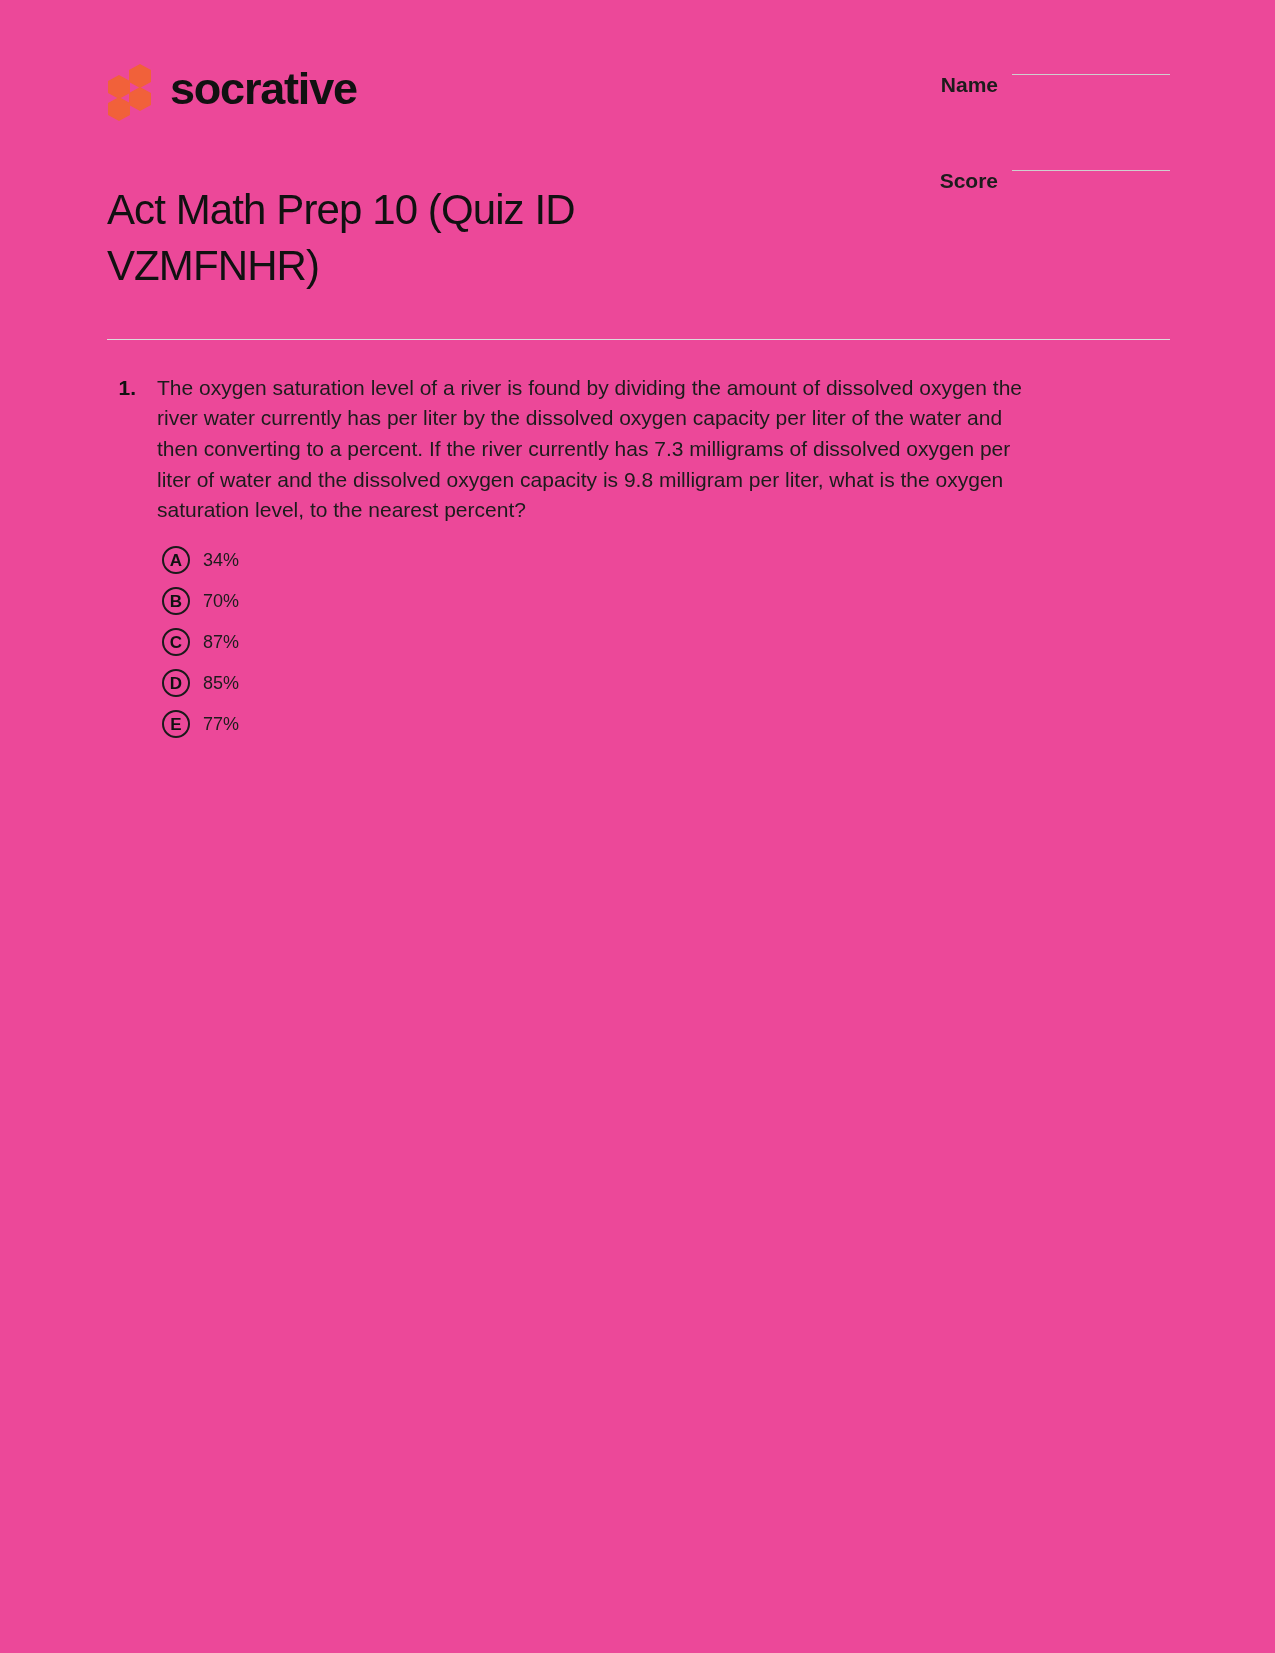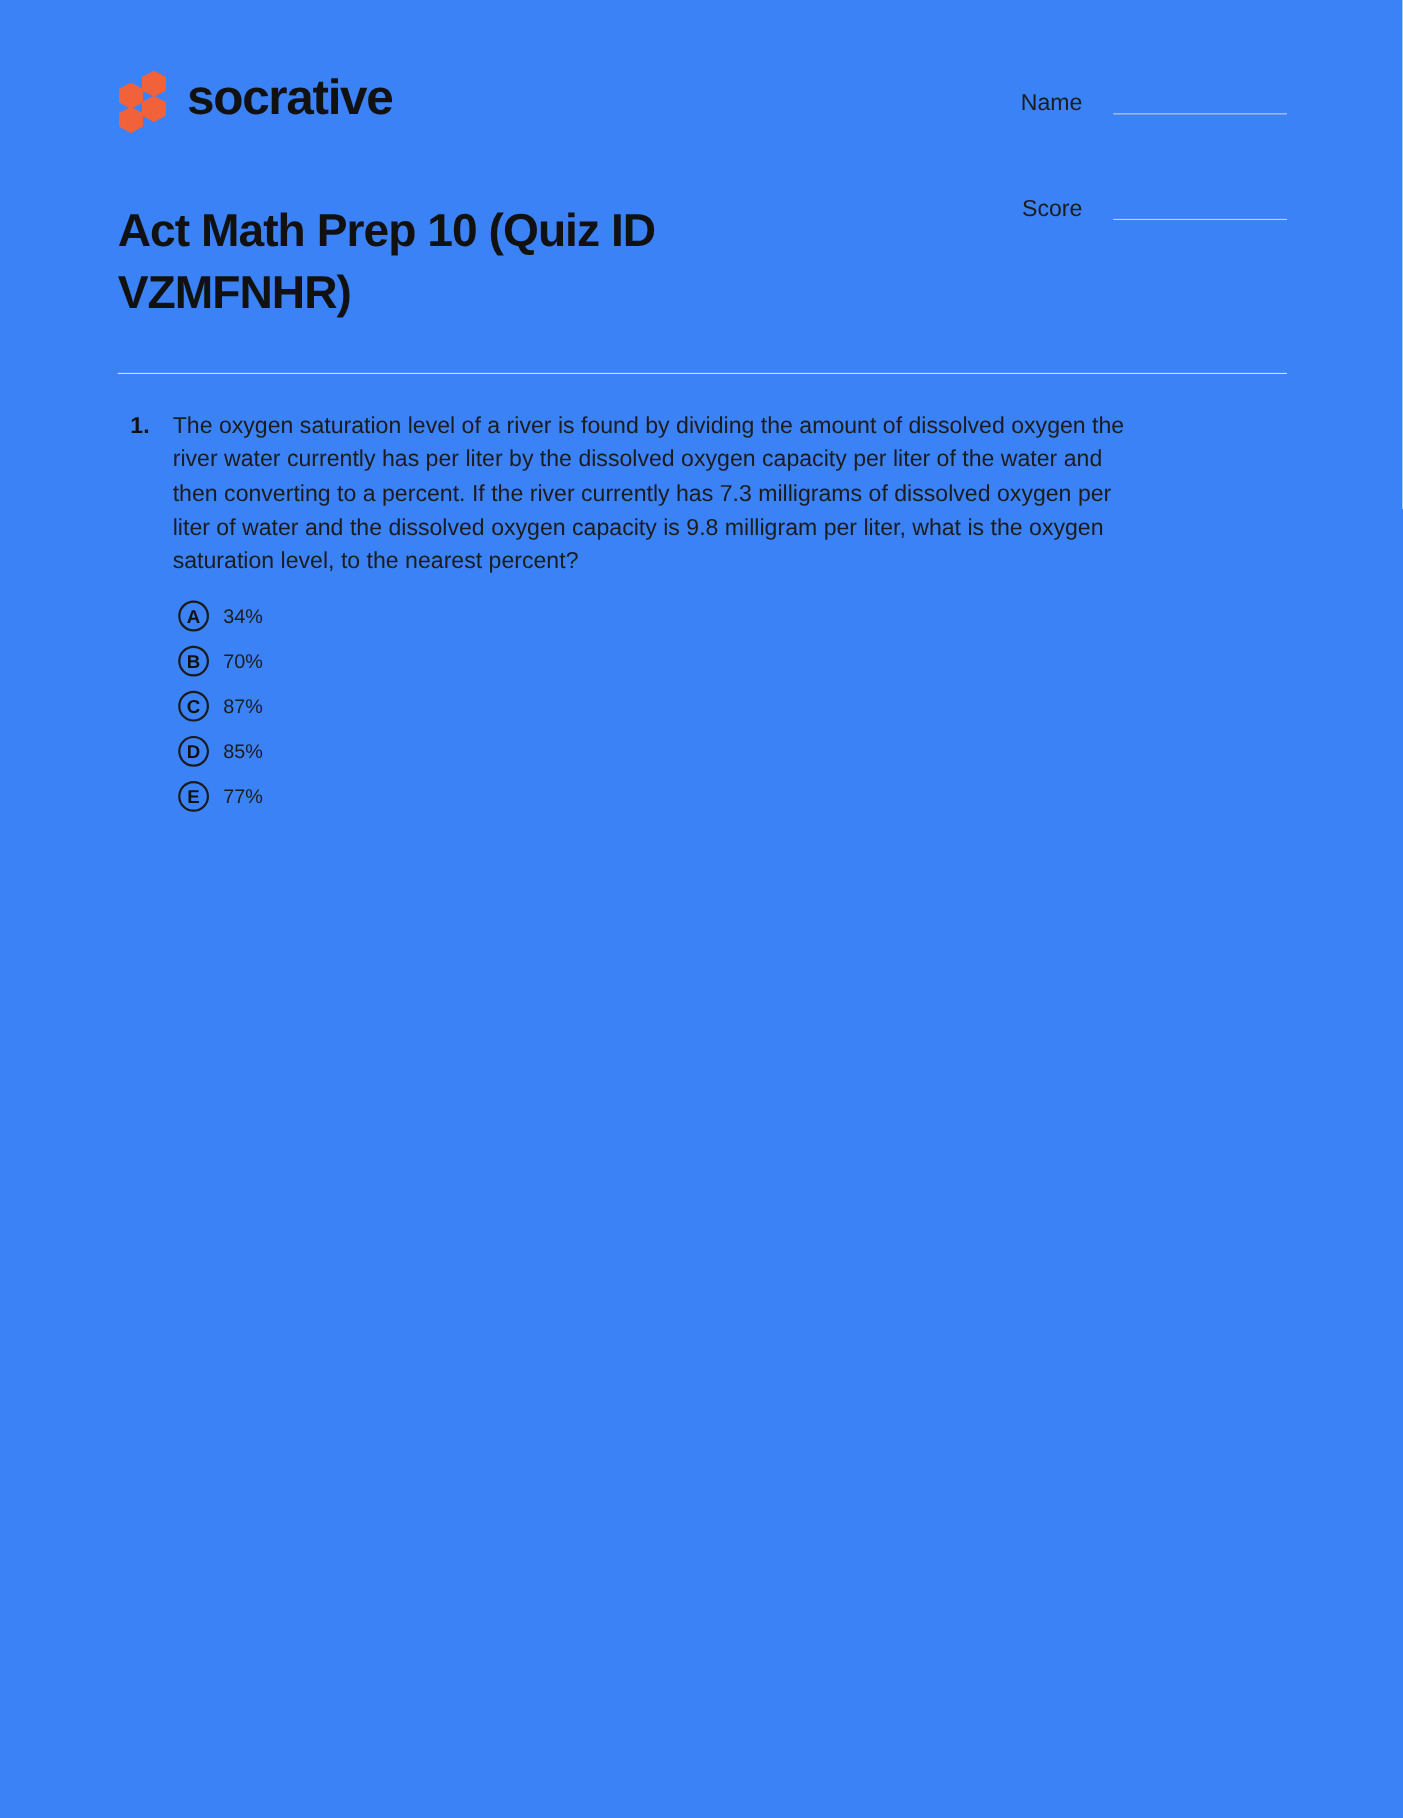--- a/index.html
+++ b/index.html
@@ -14,21 +14,21 @@
     font-family: "Liberation Sans", sans-serif;
     color: #1a1a1a;
     position: relative;
     overflow: hidden;
   }
 
   .page {
     position: relative;
     width: 1275px;
     height: 1653px;
-    background: #3b82f6;
+    background: #ec4899;
     padding: 0;
   }
 
   
   .header {
     position: relative;
     padding: 58px 105px 0 107px;
     display: flex;
     align-items: flex-start;
     justify-content: space-between;
@@ -70,24 +70,25 @@
   }
 
   
   .meta {
     width: 322px;
     padding-top: 16px;
   }
 
   .meta-row {
     display: flex;
-    align-items: flex-end;
+    align-items: flex-start;
     justify-content: flex-end;
-    gap: 28px;
+    gap: 14px;
     height: 30px;
+    font-weight: bold;
   }
 
   .meta-label {
     font-size: 21px;
     color: #1c1c1c;
     line-height: 1;
     white-space: nowrap;
   }
 
   .meta-line {
@@ -100,21 +101,21 @@
   .meta-gap { height: 66px; }
 
   
   .title-block {
     padding: 0 105px 0 107px;
     margin-top: -18px;
   }
 
   .quiz-title {
     font-size: 42px;
-    font-weight: 700;
+    font-weight: 400;
     line-height: 1.34;
     letter-spacing: -0.9px;
     color: #111111;
     max-width: 600px;
   }
 
   .divider {
     margin: 44px 105px 0 107px;
     border-bottom: 1.5px solid #dcdcdc;
   }

